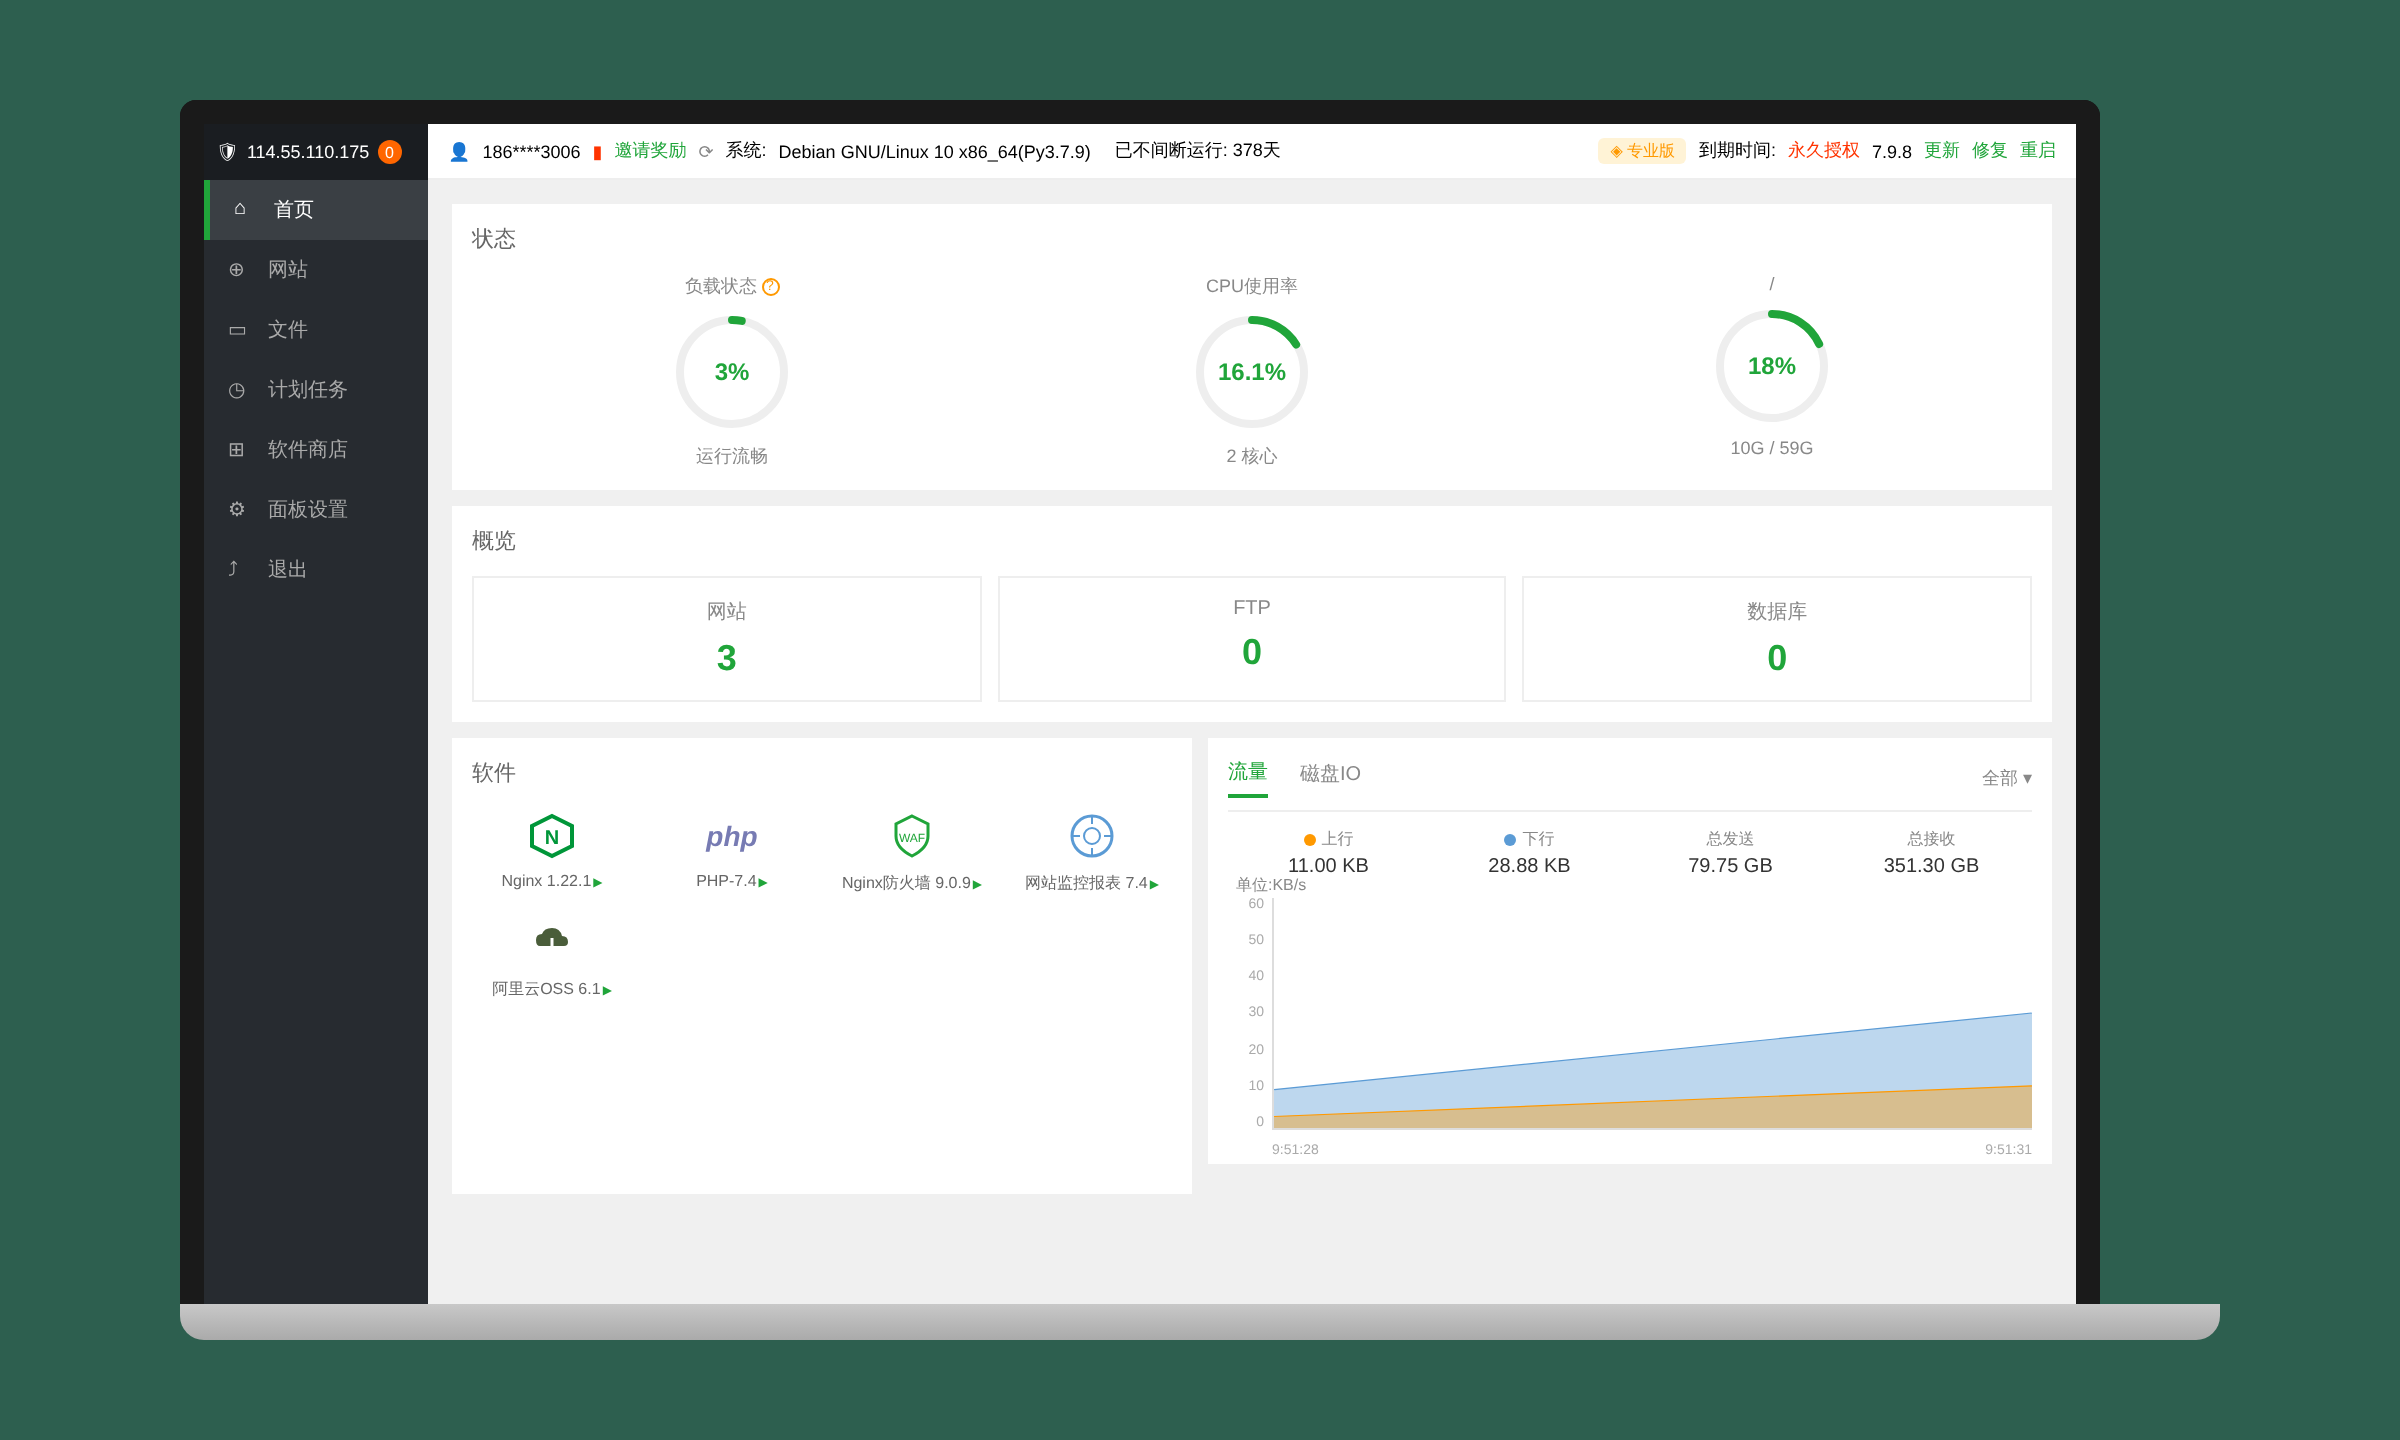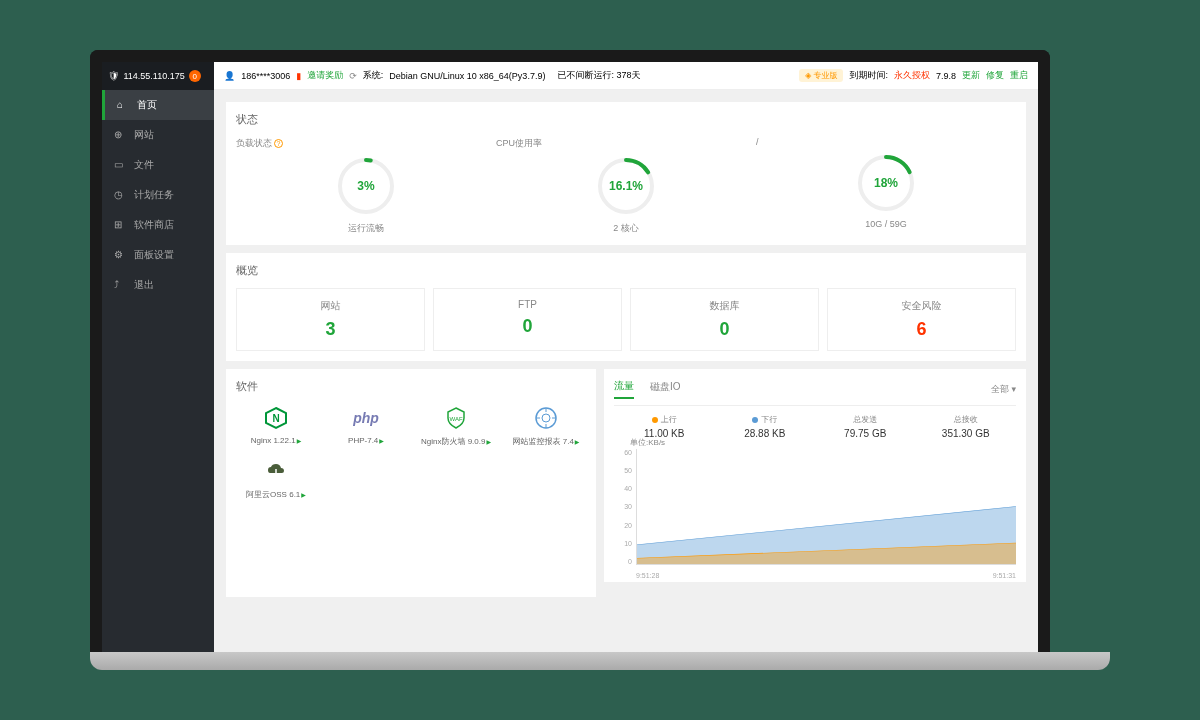--- a/index.html
+++ b/index.html
@@ -19,21 +19,21 @@
 .topbar-left{display:flex;align-items:center;gap:6px;flex:1}
 .topbar-right{display:flex;align-items:center;gap:6px}
 .green{color:#20a53a}
 .red{color:#ff3300}
 .yellow-badge{background:#fff3d6;color:#ff9900;padding:1px 6px;border-radius:3px;display:inline-flex;align-items:center;gap:2px;font-size:8px}
 .content{padding:12px}
 .panel{background:#fff;margin-bottom:8px;padding:10px}
 .panel-title{font-size:11px;color:#666;margin-bottom:10px}
 .status-row{display:flex;justify-content:space-around;text-align:center}
 .status-item{flex:1}
-.status-label{font-size:9px;color:#888;margin-bottom:6px;display:flex;align-items:center;gap:2px}
+.status-label{font-size:9px;color:#888;margin-bottom:6px;display:flex;align-items:center;justify-content:center;gap:2px}
 .ring{width:60px;height:60px;margin:0 auto 6px;position:relative}
 .ring svg{transform:rotate(-90deg)}
 .ring-text{position:absolute;top:50%;left:50%;transform:translate(-50%,-50%);font-size:12px;font-weight:bold;color:#20a53a}
 .status-sub{font-size:9px;color:#888}
 .overview-row{display:flex;gap:8px}
 .overview-card{flex:1;border:1px solid #eee;padding:10px;text-align:center}
 .overview-label{font-size:10px;color:#888;margin-bottom:6px}
 .overview-num{font-size:18px;font-weight:bold}
 .bottom-row{display:flex;gap:8px}
 .soft-panel{background:#fff;padding:10px;width:370px;height:228px}
@@ -47,21 +47,21 @@
 .tab.active{color:#20a53a;border-bottom:2px solid #20a53a}
 .tab-right{margin-left:auto;font-size:9px;color:#888}
 .traffic-stats{display:flex;justify-content:flex-start;text-align:center;margin-bottom:10px}
 .traffic-stat{flex:1}
 .traffic-label{font-size:8px;color:#888;display:flex;align-items:center;justify-content:center;gap:3px;margin-bottom:3px}
 .dot{width:6px;height:6px;border-radius:50%;display:inline-block}
 .dot-orange{background:#ff9900}
 .dot-blue{background:#5b9bd5}
 .traffic-val{font-size:10px;color:#333}
 .chart{height:130px;position:relative}
-.chart-unit{font-size:8px;color:#888;position:absolute;top:-12px;left:16px}
+.chart-unit{font-size:8px;color:#888;position:absolute;top:-12px;left:4px}
 .chart-yaxis{position:absolute;left:0;top:0;bottom:14px;width:18px;display:flex;flex-direction:column;justify-content:space-between;font-size:7px;color:#aaa;text-align:right}
 .chart-area{position:absolute;left:22px;right:0;top:0;bottom:14px;border-left:1px solid #ddd;border-bottom:1px solid #ddd}
 .chart-xaxis{position:absolute;left:22px;right:0;bottom:0;display:flex;justify-content:space-between;font-size:7px;color:#aaa}
 .info-icon{width:9px;height:9px;border:1px solid #ff9900;border-radius:50%;display:inline-flex;align-items:center;justify-content:center;font-size:7px;color:#ff9900}
 </style>
 </head>
 <body>
 
 <div>
 <div class="laptop">
@@ -174,24 +174,20 @@
                   <div class="overview-num" style="color:#20a53a">3</div>
                 </div>
                 <div class="overview-card">
                   <div class="overview-label">FTP</div>
                   <div class="overview-num" style="color:#20a53a">0</div>
                 </div>
                 <div class="overview-card">
                   <div class="overview-label">数据库</div>
                   <div class="overview-num" style="color:#20a53a">0</div>
                 </div>
-                <div class="overview-card">
-                  <div class="overview-label">安全风险</div>
-                  <div class="overview-num" style="color:#ff3300">6</div>
-                </div>
               </div>
     </div>
     <div class="bottom-row">
       <div class="soft-panel">
         <div class="panel-title">软件</div>
         <div class="soft-grid" id="soft-grid">
                   <div class="soft-item">
                     <div class="soft-icon">
                       <svg width="24" height="24" viewBox="0 0 24 24">
                         <polygon points="12,2 22,7 22,17 12,22 2,17 2,7" fill="none" stroke="#009639" stroke-width="2"></polygon>

